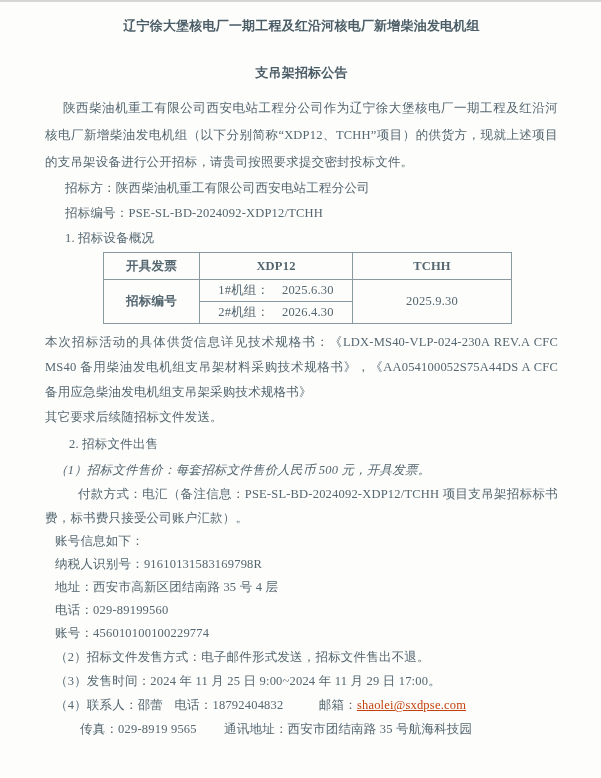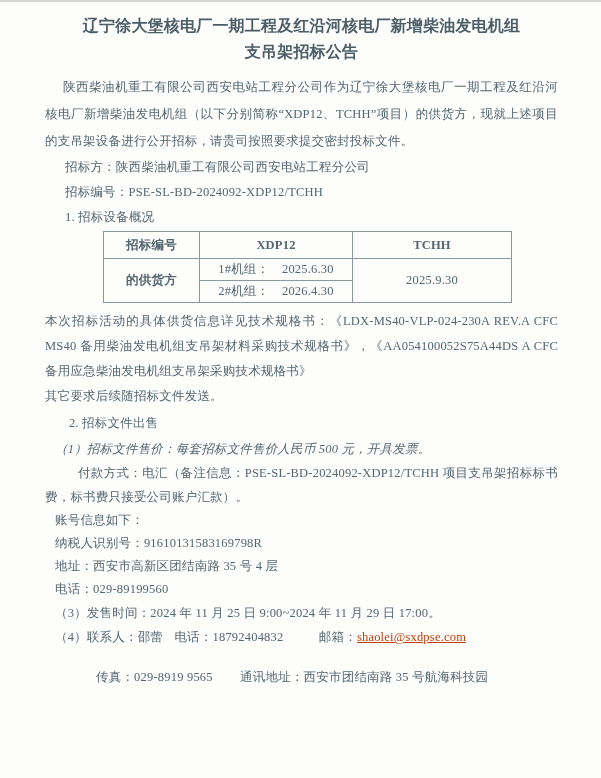--- a/index.html
+++ b/index.html
@@ -11,23 +11,23 @@
   .page {
     box-sizing:border-box;
     width:601px; height:778px;
     background:#fdfdfc;
     border-top:2px solid #d6d6d6;
     padding:12px 43px 0 45px;
     color:#54666f;
     font-size:12.5px;
     letter-spacing:0.2px;
   }
-  .doc-title { text-align:center; font-weight:bold; font-size:16px; color:#4b5d66; }
+  .doc-title { text-align:center; font-weight:bold; font-size:13px; color:#4b5d66; }
   .title-line1 { line-height:24px; }
-  .title-line2 { line-height:24px; margin-top:2px; }
+  .title-line2 { line-height:24px; margin-top:23px; }
   .intro { margin:10px 0 0 0; line-height:27px; text-align:justify; text-indent:18px; }
   .plain { margin:0; }
   .lh25 { line-height:25px; }
   .ind20 { padding-left:20px; }
   .heading1 { line-height:24px; padding-left:20px; margin:0; }
   .heading2 { line-height:22px; padding-left:20px; margin:4px; }
   table.equip {
     border-collapse:collapse; table-layout:fixed;
     width:405px; margin:2px 0 0 58px;
   }
@@ -38,21 +38,21 @@
   }
   tr.hdr td { height:26px; font-weight:bold; }
   tr.sub td { height:21px; }
   .col1 { width:95px; } .col2 { width:152px; } .col3 { width:158px; }
   .spec { margin:6px 0 0 0; line-height:25px; text-align:justify; }
   .note { margin:0; line-height:24px; }
   .item23 { margin:0; line-height:23px; padding-left:10px;font-style:italic; }
   .item24 { margin:0; line-height:24px; padding-left:10px; }
   .payment { margin:0; line-height:24px; text-indent:33px; text-align:justify; }
   .acct { margin:0; line-height:23px; padding-left:10px; }
-  .faxline { margin:16px; line-height:24px; padding-left:35px; }
+  .faxline { margin:0; line-height:24px; padding-left:35px; }
   .gap18 { margin-left:8px; }
   .gap16 { margin-left:32px; }
   .gap24 { margin-left:24px; }
   .email { text-decoration:underline; color:#c2410c; }
 </style>
 </head>
 <body>
 
 <div class="page">
 
@@ -64,26 +64,26 @@
   <p class="intro">陕西柴油机重工有限公司西安电站工程分公司作为辽宁徐大堡核电厂一期工程及红沿河核电厂新增柴油发电机组（以下分别简称“XDP12、TCHH”项目）的供货方，现就上述项目的支吊架设备进行公开招标，请贵司按照要求提交密封投标文件。</p>
 
   <p class="plain lh25 ind20">招标方：陕西柴油机重工有限公司西安电站工程分公司</p>
   <p class="plain lh25 ind20">招标编号：PSE-SL-BD-2024092-XDP12/TCHH</p>
 
   <p class="heading1">1. 招标设备概况</p>
 
   <table class="equip">
     <tbody>
         <tr class="hdr">
-      <td class="col1">招标编号</td>
+      <td class="col1">开具发票</td>
       <td class="col2">XDP12</td>
       <td class="col3">TCHH</td>
     </tr>
     <tr class="sub">
-      <td rowspan="2" style="font-weight:bold;">的供货方</td>
+      <td rowspan="2" style="font-weight:bold;">招标编号</td>
       <td>1#机组：　2025.6.30</td>
       <td rowspan="2">2025.9.30</td>
     </tr>
     <tr class="sub">
       <td>2#机组：　2026.4.30</td>
     </tr>
   </tbody>
     </table>
 
   <p class="spec">本次招标活动的具体供货信息详见技术规格书：《LDX-MS40-VLP-024-230A REV.A CFC MS40 备用柴油发电机组支吊架材料采购技术规格书》，《AA054100052S75A44DS A CFC 备用应急柴油发电机组支吊架采购技术规格书》</p>
@@ -91,21 +91,23 @@
 
   <p class="heading2">2. 招标文件出售</p>
 
   <p class="item23">（1）招标文件售价：每套招标文件售价人民币 500 元，开具发票。</p>
   <p class="payment">付款方式：电汇（备注信息：PSE-SL-BD-2024092-XDP12/TCHH 项目支吊架招标标书费，标书费只接受公司账户汇款）。</p>
 
   <p class="acct">账号信息如下：</p>
   <p class="acct">纳税人识别号：91610131583169798R</p>
   <p class="acct">地址：西安市高新区团结南路 35 号 4 层</p>
   <p class="acct">电话：029-89199560</p>
+  <p class="acct">账号：456010100100229774</p>
 
+  <p class="item24">（2）招标文件发售方式：电子邮件形式发送，招标文件售出不退。</p>
   <p class="item24">（3）发售时间：2024 年 11 月 25 日 9:00~2024 年 11 月 29 日 17:00。</p>
 
   <p class="item24">
     <span>（4）联系人：邵蕾</span>
     <span class="gap18">电话：18792404832</span>
     <span class="gap16">邮箱：</span><span class="email">shaolei@sxdpse.com</span>
   </p>
 
   <p class="faxline">
     <span>传真：029-8919 9565</span>

